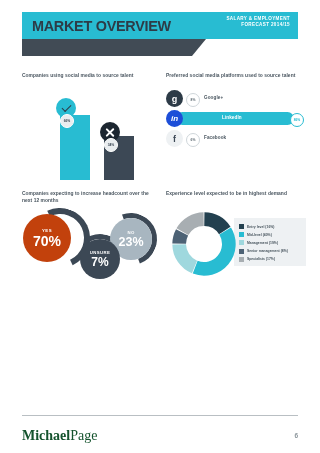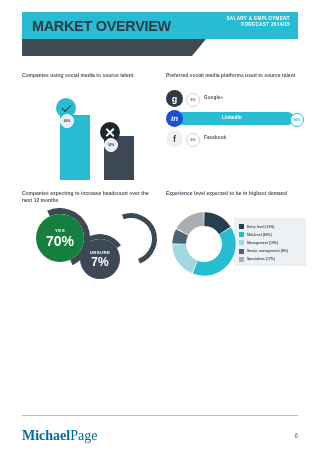--- a/index.html
+++ b/index.html
@@ -142,21 +142,21 @@
   #srow-facebook .plat-label{left:38px;color:#4a5660;}
 
   
   .donuts{position:absolute;left:22px;top:208px;width:136px;height:78px;}
   .kpi{position:absolute;border-radius:50%;display:flex;
        flex-direction:column;align-items:center;justify-content:center;}
   .kpi .lab{font-size:4.3px;font-weight:bold;color:#ffffff;letter-spacing:0.4px;line-height:5px;}
   .kpi .num{font-weight:bold;color:#ffffff;line-height:1;}
   .ring{position:absolute;border-radius:50%;}
 
-  #kpi-yes{left:14px;top:6px;width:48px;height:48px;background:#15803d;justify-content:center;}
+  #kpi-yes{left:1px;top:6px;width:48px;height:48px;background:#c2410c;justify-content:center;}
   #kpi-yes .num{font-size:14px;margin-top:1px;}
   #ring-yes{left:8px;top:0px;width:60px;height:60px;
     border:6px solid transparent;border-top-color:#3c4855;border-right-color:#3c4855;
     transform:rotate(20deg);box-sizing:border-box;}
 
   #kpi-unsure{left:58px;top:31px;width:40px;height:40px;background:#3c4855;}
   #kpi-unsure .num{font-size:12px;margin-top:1px;}
   #ring-unsure{left:53px;top:26px;width:50px;height:50px;
     border:5px solid transparent;border-top-color:#3c4855;
     transform:rotate(12deg);box-sizing:border-box;}
@@ -175,21 +175,21 @@
     position:absolute;left:68px;top:12px;width:72px;height:48px;
     background:#eef1f3;
   }
   .lrow{position:absolute;left:5px;height:7px;display:flex;align-items:center;}
   .lsw{width:5px;height:5px;margin-right:3px;flex:0 0 auto;}
   .ltx{font-size:3.4px;color:#46535c;font-weight:bold;white-space:nowrap;letter-spacing:0.02px;}
 
   
   .footrule{position:absolute;left:22px;top:415px;width:276px;height:1.4px;background:#b9bfc3;}
   .logo{position:absolute;left:22px;top:428px;font-family:"Liberation Serif", serif;
-        font-size:14px;color:#0369a1;white-space:nowrap;}
+        font-size:14px;color:#14532d;white-space:nowrap;}
   .logo b{font-weight:bold;}
   .logo span.p{font-weight:normal;}
   .pagenum{position:absolute;right:22px;top:432px;font-size:6.5px;color:#8c969c;font-weight:bold;}
 </style>
 </head>
 <body>
 
 <div class="page">
 
   <div class="header-wrap">
@@ -251,20 +251,24 @@
   </div>
 
   <div class="donuts">
     <div class="ring" id="ring-yes"></div>
     <div class="ring" id="ring-no"></div>
     <div class="ring" id="ring-unsure"></div>
 
     <div class="kpi" id="kpi-yes">
       <div class="lab">YES</div>
       <div class="num">70%</div>
+    </div>
+    <div class="kpi" id="kpi-no">
+      <div class="lab">NO</div>
+      <div class="num">23%</div>
     </div>
     <div class="kpi" id="kpi-unsure">
       <div class="lab">UNSURE</div>
       <div class="num">7%</div>
     </div>
   </div>
 
   <div class="dchart">
     <div class="legendbox" id="legendbox">
         <div class="lrow" style="top: 5px;">

